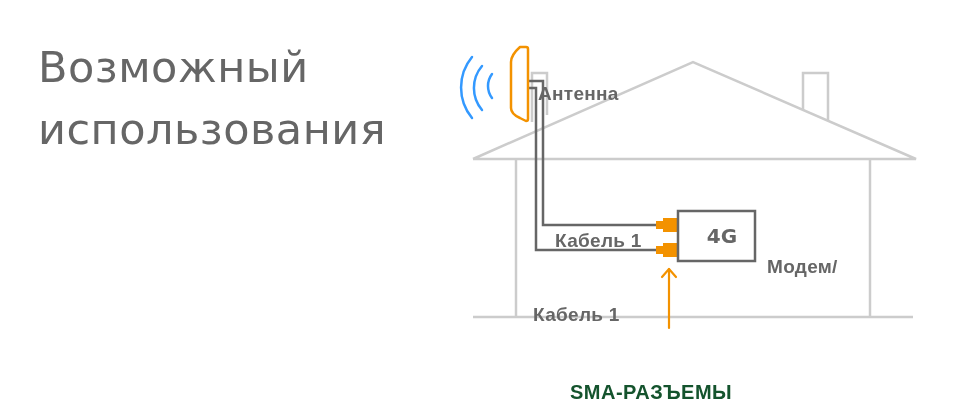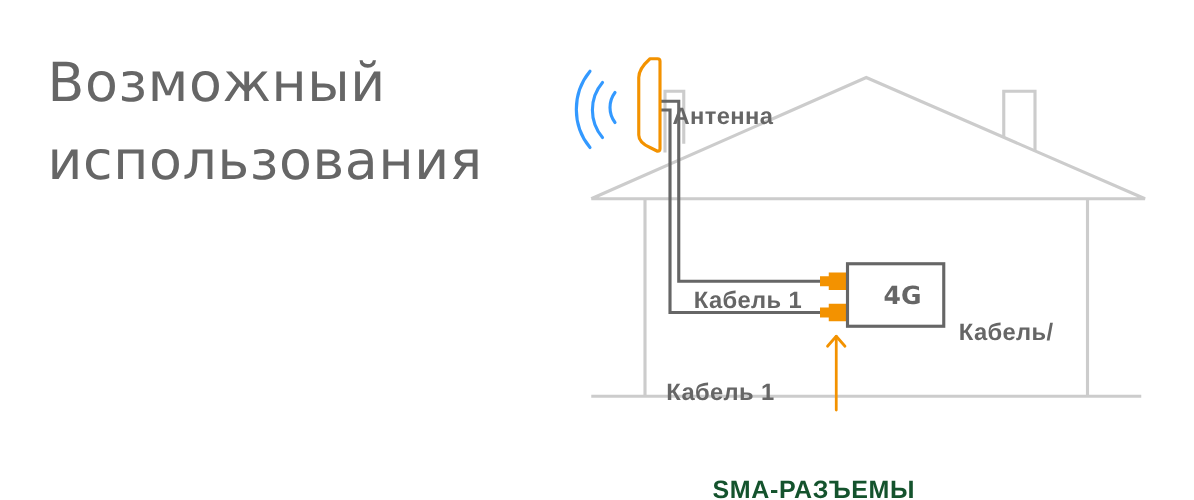--- a/index.html
+++ b/index.html
@@ -75,15 +75,15 @@
     <line x1="669" y1="328" x2="669" y2="269"></line>
     <polyline points="662,277 669,269 676,277"></polyline>
   </g>
 </svg>
 
 <div class="lbl lbl-antenna">Антенна</div>
 <div class="lbl lbl-cable1">Кабель 1</div>
 <div class="lbl lbl-cable2">Кабель 1</div>
 <div class="lbl-4g">4G</div>
 <div class="lbl lbl-modem">
-  <div>Кабель/</div>
+  <div>Модем/</div>
 </div>
 <div class="lbl lbl-sma">SMA-РАЗЪЕМЫ</div>
 
 </body></html>

